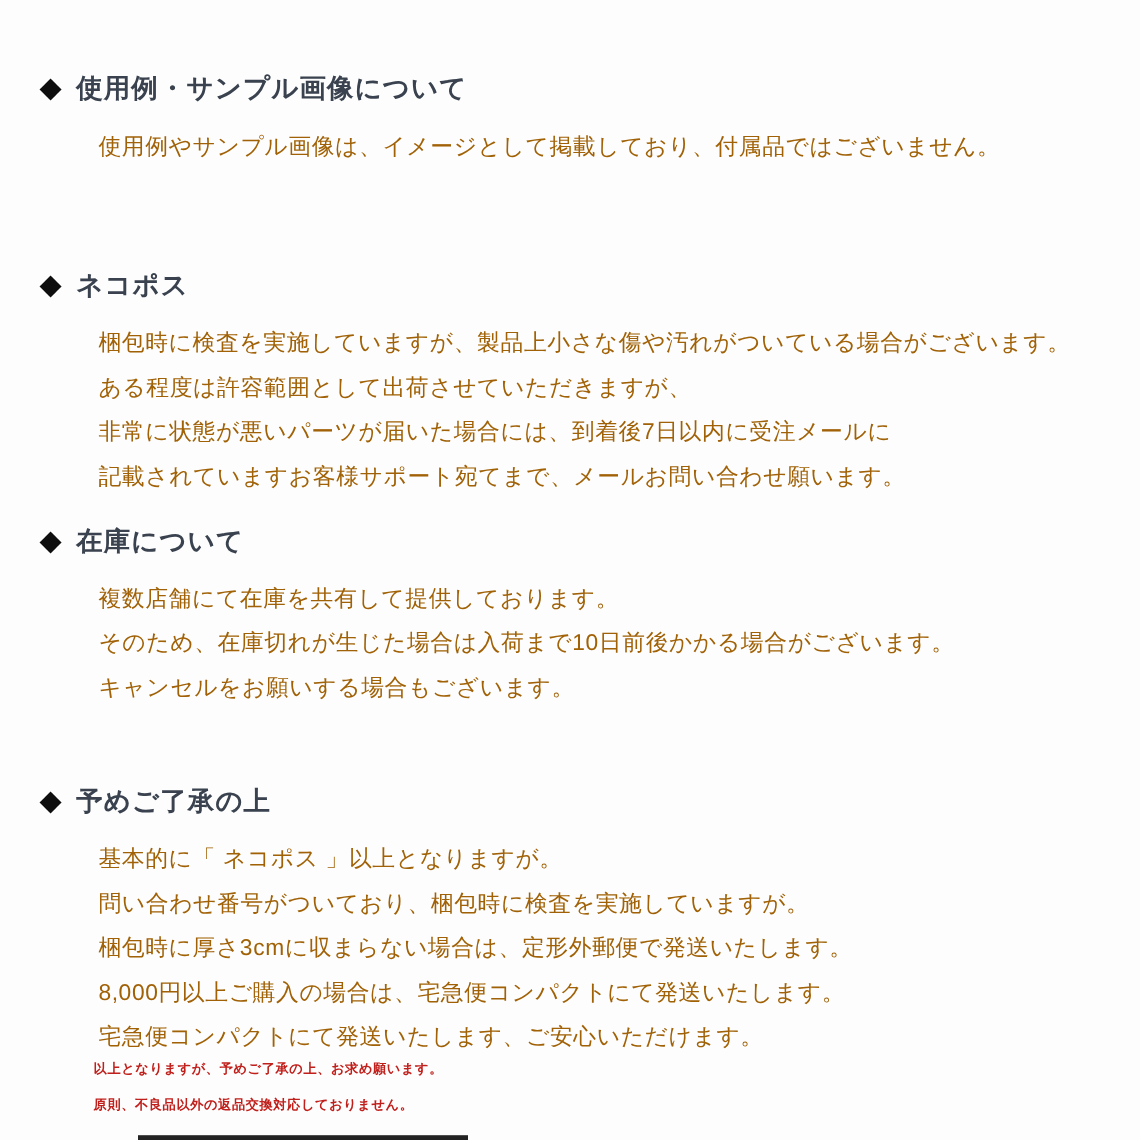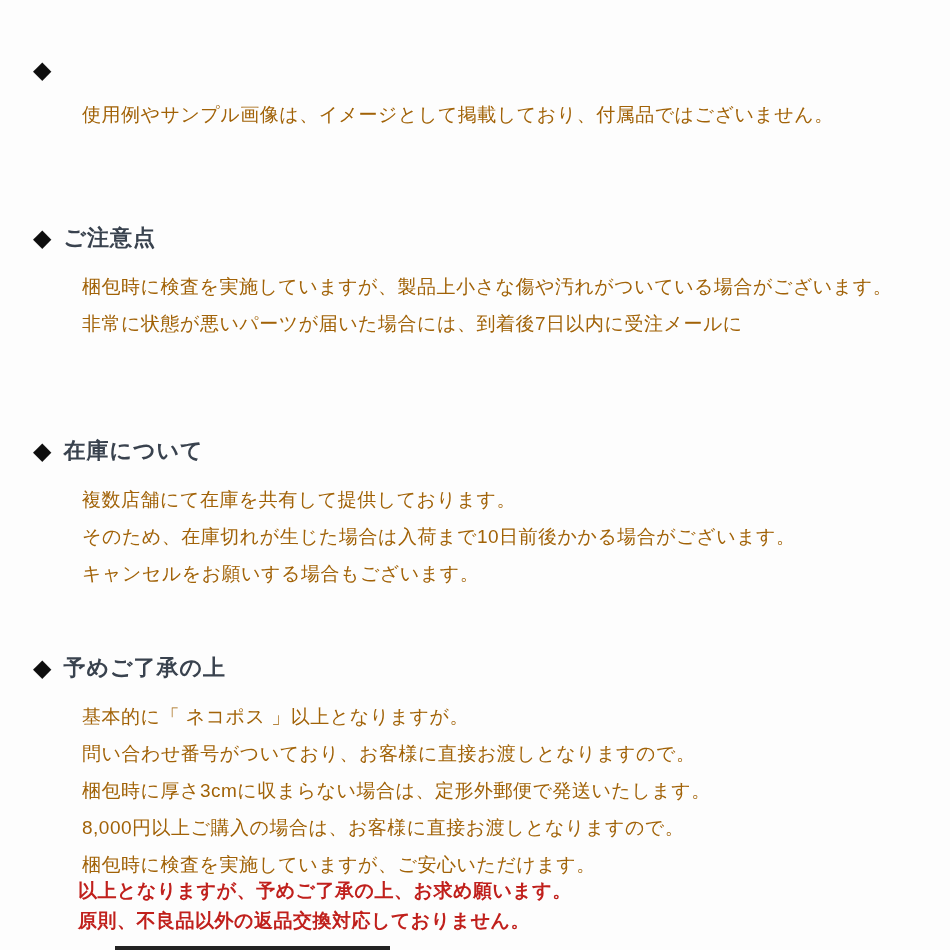--- a/index.html
+++ b/index.html
@@ -49,21 +49,21 @@
     letter-spacing: 0.5px;
     white-space: nowrap;
   }
   .notice {
     position: absolute;
     left: 78px;
     top: 876px;
   }
   .notice p {
     margin: 0;
-    font-size: 19px;
+    font-size: 11px;
     line-height: 30px;
     font-weight: bold;
     color: #c0201c;
     letter-spacing: 0.5px;
     white-space: nowrap;
   }
   .cutoff-bar {
     position: absolute;
     left: 115px;
     top: 946px;
@@ -73,34 +73,37 @@
   }
 </style>
 </head>
 <body>
 
 <div class="page">
 
   <section class="sec" style="top:58px">
     <h2 class="heading">
       <span class="diamond">◆</span>
+      <span>使用例・サンプル画像について</span>
     </h2>
     <div class="body">
       <p>使用例やサンプル画像は、イメージとして掲載しており、付属品ではございません。</p>
     </div>
   </section>
 
   <section class="sec" style="top:222px">
     <h2 class="heading">
       <span class="diamond">◆</span>
-      <span>ご注意点</span>
+      <span>ネコポス</span>
     </h2>
     <div class="body">
       <p>梱包時に検査を実施していますが、製品上小さな傷や汚れがついている場合がございます。</p>
+      <p>ある程度は許容範囲として出荷させていただきますが、</p>
       <p>非常に状態が悪いパーツが届いた場合には、到着後7日以内に受注メールに</p>
+      <p>記載されていますお客様サポート宛てまで、メールお問い合わせ願います。</p>
     </div>
   </section>
 
   <section class="sec" style="top:435px">
     <h2 class="heading">
       <span class="diamond">◆</span>
       <span>在庫について</span>
     </h2>
     <div class="body">
       <p>複数店舗にて在庫を共有して提供しております。</p>
@@ -109,24 +112,24 @@
     </div>
   </section>
 
   <section class="sec" style="top:652px">
     <h2 class="heading">
       <span class="diamond">◆</span>
       <span>予めご了承の上</span>
     </h2>
     <div class="body">
       <p>基本的に「 ネコポス 」以上となりますが。</p>
-      <p>問い合わせ番号がついており、お客様に直接お渡しとなりますので。</p>
+      <p>問い合わせ番号がついており、梱包時に検査を実施していますが。</p>
       <p>梱包時に厚さ3cmに収まらない場合は、定形外郵便で発送いたします。</p>
-      <p>8,000円以上ご購入の場合は、お客様に直接お渡しとなりますので。</p>
-      <p>梱包時に検査を実施していますが、ご安心いただけます。</p>
+      <p>8,000円以上ご購入の場合は、宅急便コンパクトにて発送いたします。</p>
+      <p>宅急便コンパクトにて発送いたします、ご安心いただけます。</p>
     </div>
   </section>
 
   <div class="notice">
     <p>以上となりますが、予めご了承の上、お求め願います。</p>
     <p>原則、不良品以外の返品交換対応しておりません。</p>
   </div>
 
   <div class="cutoff-bar"></div>
 

